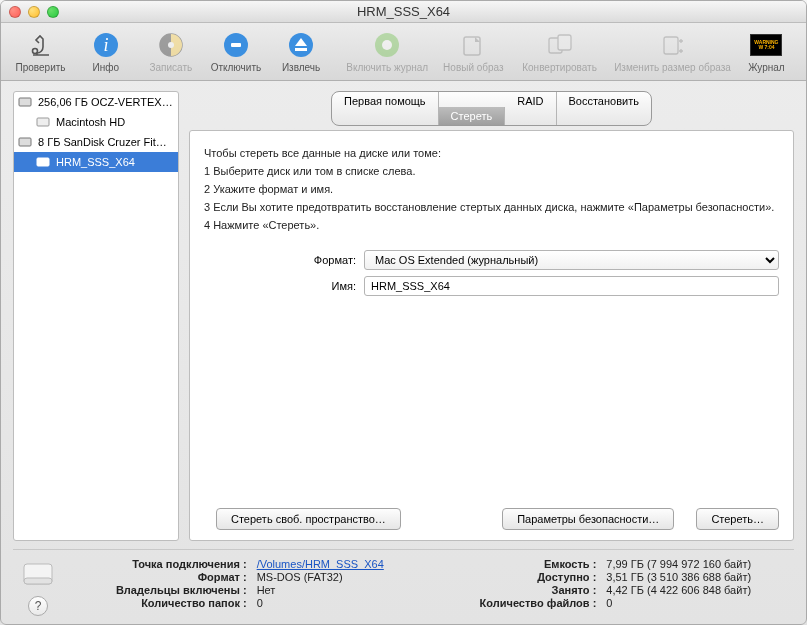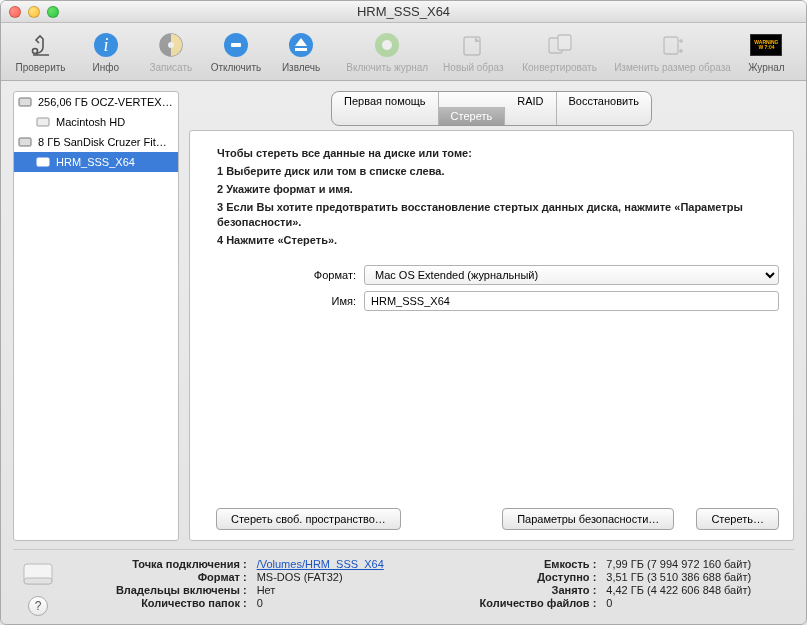--- a/index.html
+++ b/index.html
@@ -25,21 +25,21 @@
 .side-item.selected{background:#3b7dd8; color:#fff;}
 .disk-ico{width:14px;height:14px;display:inline-flex;align-items:center;justify-content:center;}
 .content { flex:1; display:flex; flex-direction:column; }
 .tabs { display:flex; justify-content:center; margin-bottom:4px; }
 .segbar { display:flex; border:1px solid #9a9a9a; border-radius:8px; overflow:hidden; background:linear-gradient(#fdfdfd,#e7e7e7); }
 .seg { padding:3px 12px; font-size:11px; border-right:1px solid #b5b5b5; cursor:default; }
 .seg:last-child{border-right:none;}
 .seg.active{background:linear-gradient(#bdbdbd,#9e9e9e); color:#fff;margin-top:15px;}
 .panel { flex:1; background:#fff; border:1px solid #bdbdbd; border-radius:3px; padding:12px 14px 10px; display:flex; flex-direction:column; }
 .instr { font-size:11px; line-height:15px; color:#222; }
-.instr p{margin:3px 13px;font-weight:bold;}
+.instr p{margin:3px 0;}
 .formrow { display:flex; align-items:center; margin-top:14px; }
 .formrow label { width:160px; text-align:right; padding-right:8px; font-size:11px; }
 .formrow .ctrl{flex:1;}
 select.mac, input.mac{ width:100%; height:20px; border:1px solid #b4b4b4; border-radius:3px; background:linear-gradient(#fff,#f1f1f1); font-size:11px; padding:0 6px; }
 input.mac{background:#fff;}
 .panel-btns { margin-top:auto; display:flex; gap:10px; padding-top:20px; }
 .panel-btns .gap{flex:1;}
 button.mac { height:22px; padding:0 14px; border:1px solid #a3a3a3; border-radius:4px; background:linear-gradient(#fdfdfd,#e6e6e6); font-size:11px; cursor:default;margin-left:12px; }
 .footer { border-top:1px solid #c8c8c8; padding-top:8px; display:flex; align-items:flex-start; gap:10px; }
 .foot-left{width:50px; display:flex; flex-direction:column; align-items:center; gap:6px;}

